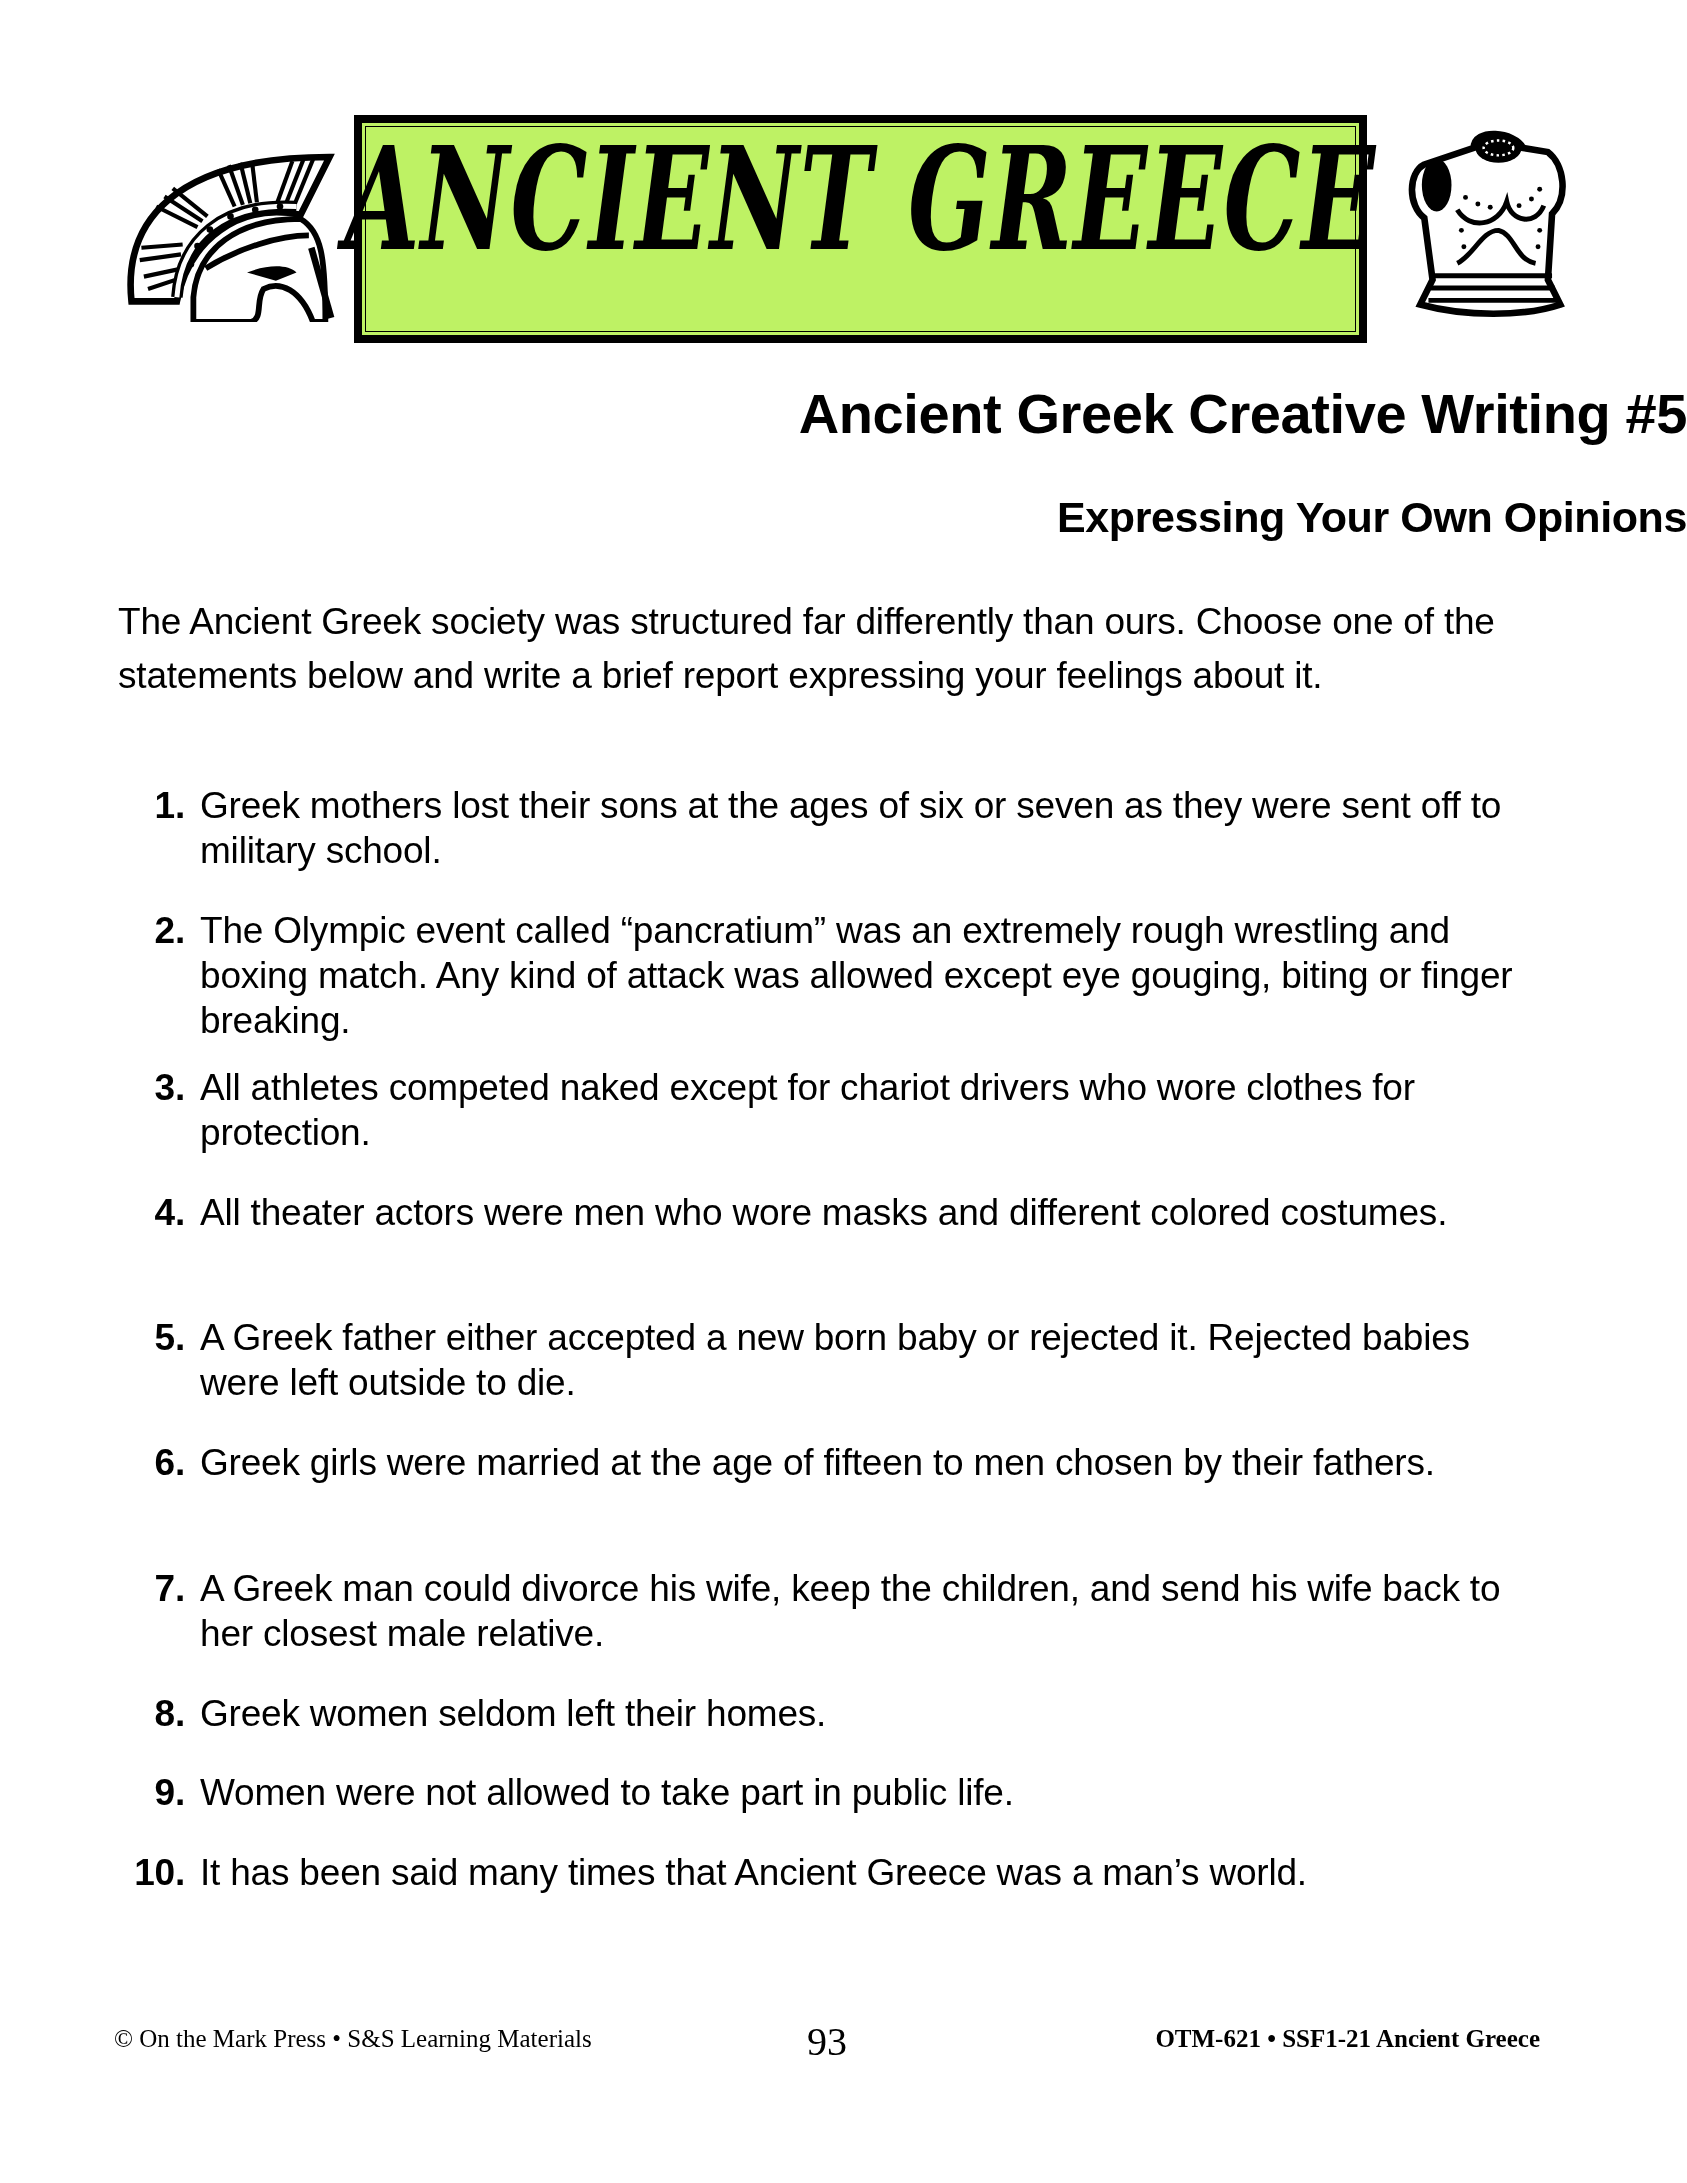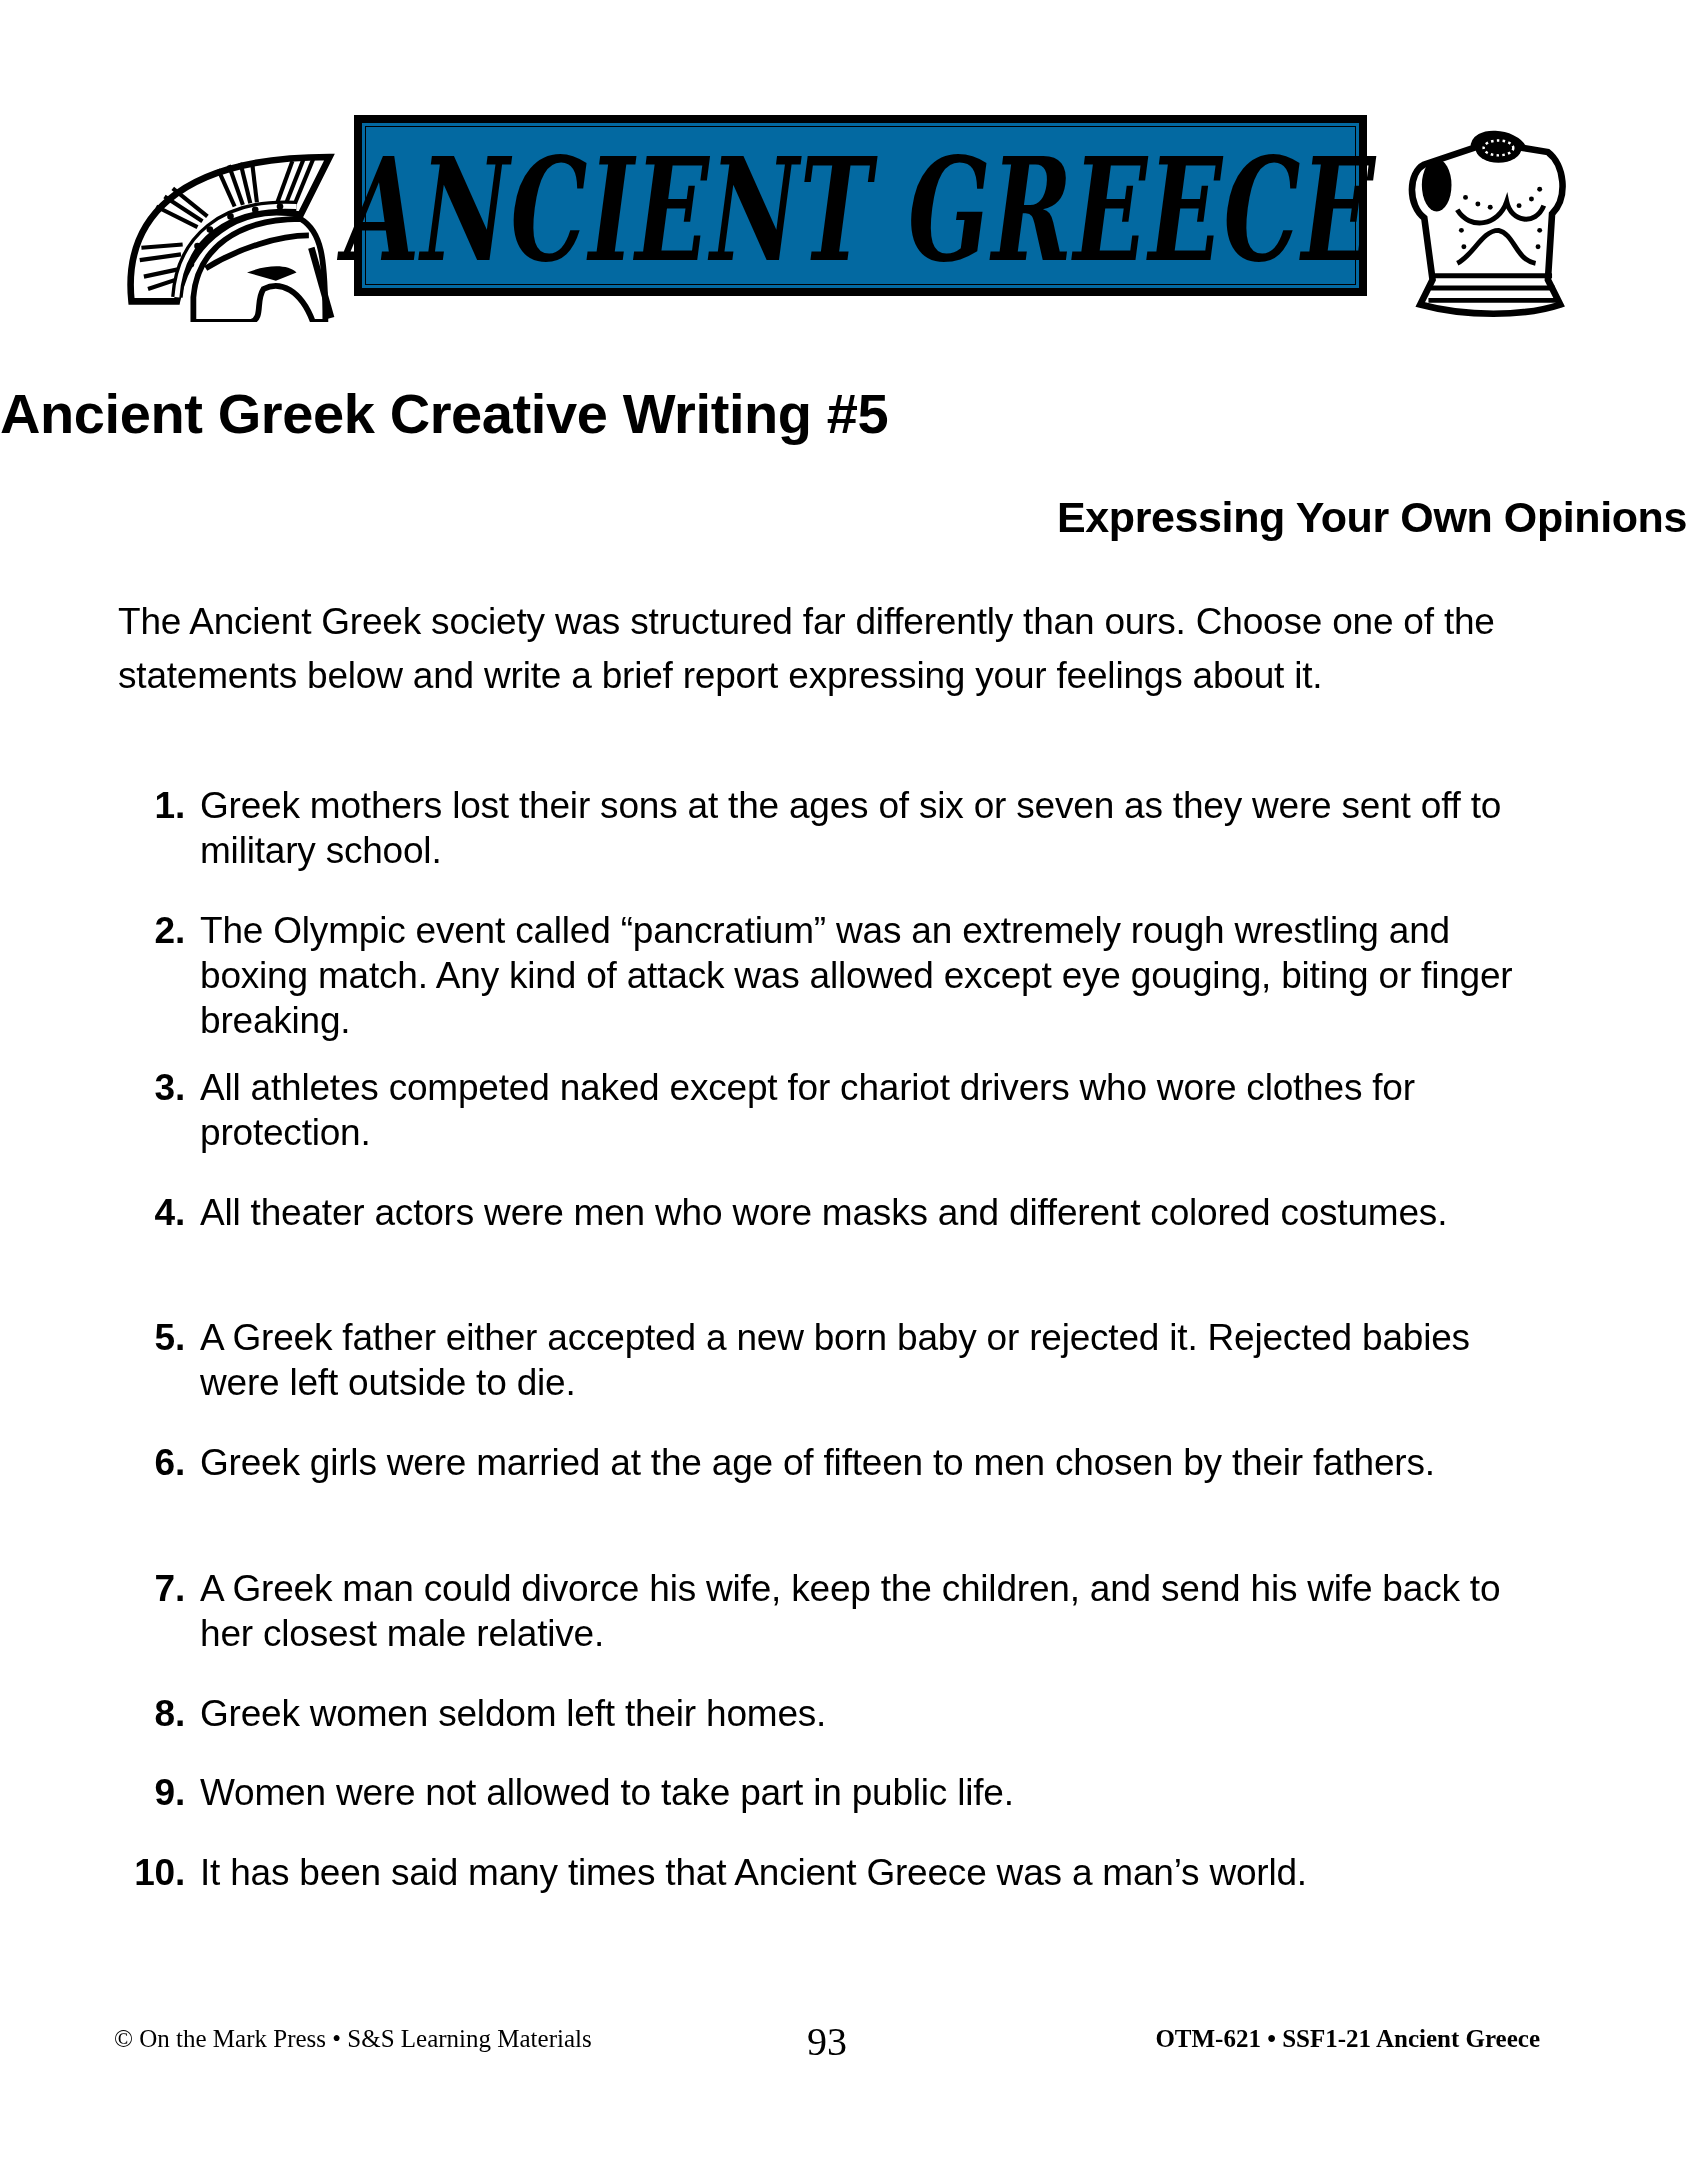--- a/index.html
+++ b/index.html
@@ -2,38 +2,38 @@
 <html style="font-size:13px"><head>
 <meta charset="utf-8">
 <style>
   html, body { margin: 0; padding: 0; background: #ffffff; }
   body { width: 1687px; height: 2183px; position: relative; overflow: hidden; color: #000; }
 
   .banner { position: absolute; left: 115px; top: 107px; width: 1466px; height: 222px; }
   .helmet { position: absolute; left: 0; top: 16.5px; width: 222px; width: 231px; height: 198px; }
   .armor  { position: absolute; right: 0; top: 8.2px; width: 198px; height: 206px; }
   .title-box {
-    position: absolute; left: 239px; top: 8.2px; width: 1013px; height: 181px;
-    border: 8.2px solid #000; box-sizing: border-box; background: #0369a1;
-    display: flex; align-items: center; justify-content: center;
+    position: absolute; left: 239px; top: 8.2px; width: 1013px; height: 228px;
+    border: 8.2px solid #000; box-sizing: border-box; background: #bef264;
+    display: flex; justify-content: center;
   }
   .title-box .inner-line {
     position: absolute; left: 3.3px; right: 3.3px; top: 3.3px; bottom: 3.3px;
     border: 1.6px solid #000;
   }
   .banner-text {
     font-family: "DejaVu Serif", "Liberation Serif", serif;
     font-weight: bold; font-style: italic;
     font-size: 124px; letter-spacing: 1.6px;
     transform: scaleX(0.78) scaleY(1.15); white-space: nowrap;
     margin-top: 8.2px;
   }
 
   .h1 {
-    position: absolute; left: 0; right: 0; top: 381px; text-align: left;
+    position: absolute; left: 0; right: 0; top: 381px; text-align: right;
     font-family: "Liberation Sans", "DejaVu Sans", sans-serif; font-weight: bold;
     font-size: 56px; letter-spacing: -0.4px;
   }
   .h2 {
     position: absolute; left: 0; right: 0; top: 493px; text-align: right;
     font-family: "Liberation Sans", "DejaVu Sans", sans-serif; font-weight: bold;
     font-size: 43px; letter-spacing: -0.4px;
   }
 
   .intro {

